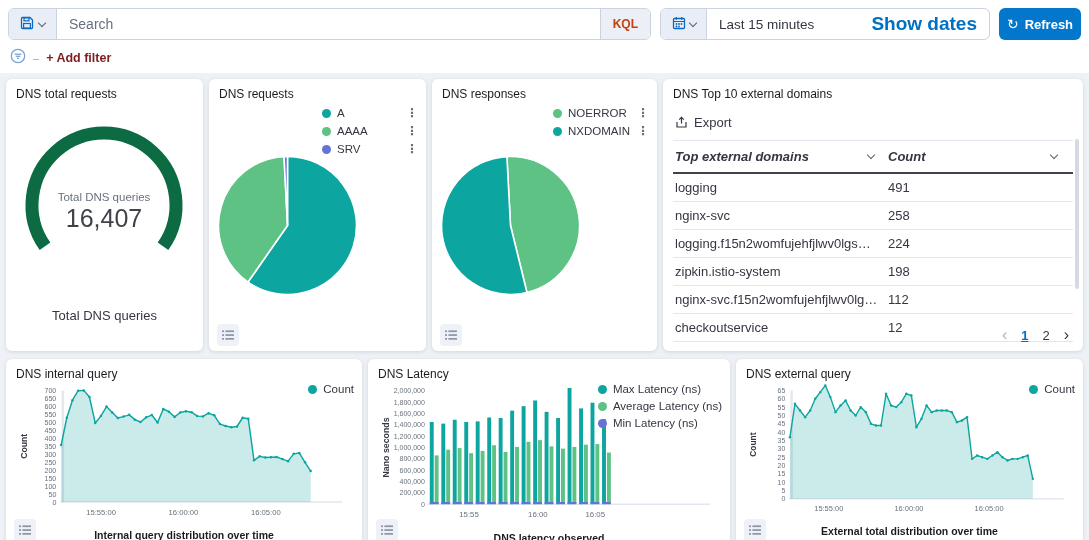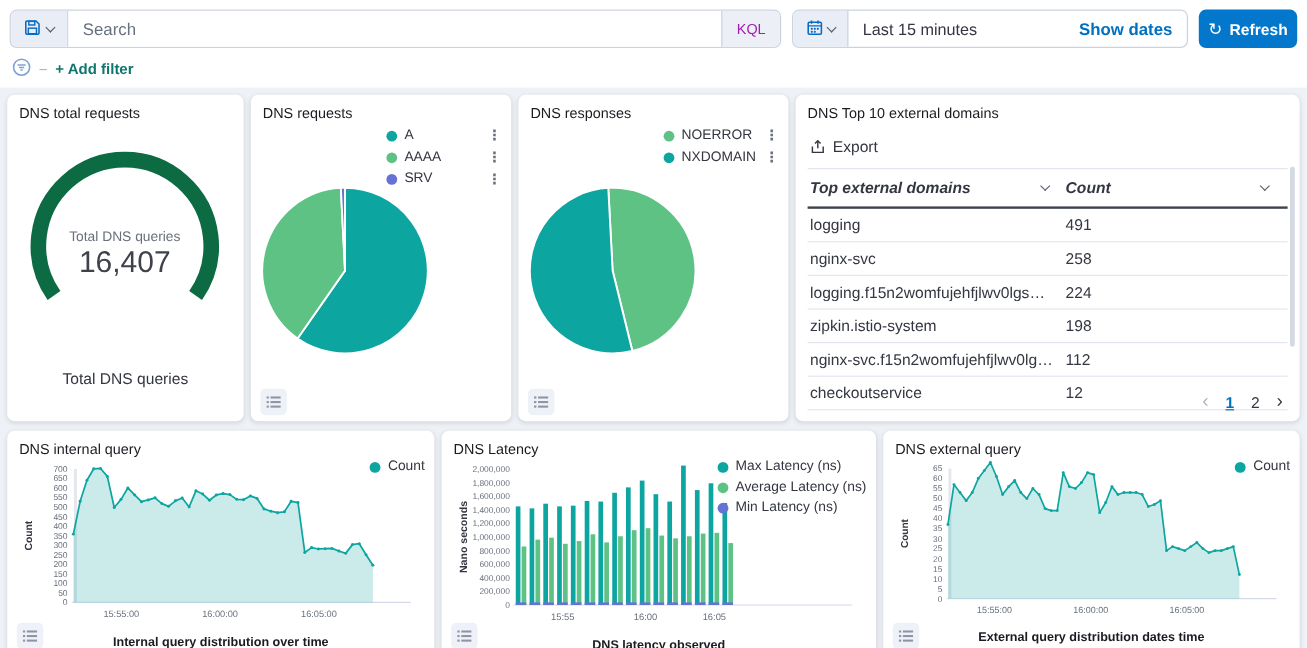--- a/index.html
+++ b/index.html
@@ -6,32 +6,32 @@
   html,body { width:1089px; height:540px; overflow:hidden; }
   body { font-family:"Liberation Sans","DejaVu Sans",sans-serif; background:#fff; color:#343741; font-size:13px; }
   svg text { font-family:"Liberation Sans","DejaVu Sans",sans-serif; }
 
   
   .topbar { display:flex; align-items:center; gap:9px; padding:8px 8px 0 8px; }
   .search-group { flex:1; display:flex; align-items:stretch; height:32px; border:1px solid #ccd3e0; border-radius:6px; overflow:hidden; background:#fff; }
   .saved-query-btn { width:48px; background:#e9edf5; border:none; border-right:1px solid #ccd3e0; display:flex; align-items:center; justify-content:center; gap:5px; cursor:pointer; }
   .search-input { flex:1; border:none; outline:none; padding:0 12px; font-size:14px; color:#737373; }
   .search-input::placeholder { color:#69707d; }
-  .kql-badge { display:flex; align-items:center; padding:0 12px; background:#eceff5; border-left:1px solid #ccd3e0; color:#a21caf; font-weight:normal; font-size:12px; }
+  .kql-badge { display:flex; align-items:center; padding:0 12px; background:#eceff5; border-left:1px solid #ccd3e0; color:#c2410c; font-weight:bold; font-size:12px; }
   .date-group { width:330px; display:flex; align-items:stretch; height:32px; border:1px solid #ccd3e0; border-radius:6px; overflow:hidden; background:#fff; }
   .date-btn { width:46px; background:#e9edf5; border:none; border-right:1px solid #ccd3e0; display:flex; align-items:center; justify-content:center; gap:4px; cursor:pointer; }
   .time-range { flex:1; display:flex; align-items:center; padding:0 12px; font-size:13.5px; color:#343741; cursor:pointer; }
-  .show-dates { display:flex; align-items:center; padding:0 12px; color:#0071c2; font-weight:bold; font-size:14px; cursor:pointer; text-decoration:none; }
+  .show-dates { display:flex; align-items:center; padding:0 12px; color:#0071c2; font-weight:bold; font-size:19px; cursor:pointer; text-decoration:none; }
   .refresh-btn { width:82px; height:32px; background:#0277cc; color:#fff; border:none; border-radius:6px; font-weight:bold; font-size:13px; display:flex; align-items:center; justify-content:center; gap:6px; cursor:pointer; font-family:inherit; }
   .refresh-glyph { font-size:14px; font-weight:normal; line-height:1; }
   .chev { display:inline-block; width:6px; height:6px; border-right:1.6px solid #5a6270; border-bottom:1.6px solid #5a6270; transform:rotate(45deg); margin-top:-3px; }
 
   .filterbar { display:flex; align-items:center; gap:7px; padding:8px 0 6px 10px; }
   .filter-dash { color:#9aa2b5; font-size:11px; }
-  .add-filter { color:#0f766e; font-weight:bold; font-size:12.5px; cursor:pointer; text-decoration:none; }
+  .add-filter { color:#7f1d1d; font-weight:bold; font-size:12.5px; cursor:pointer; text-decoration:none; }
 
   
   .canvas { background:#eef1f6; padding:6px 6px 0 6px; height:479px; }
   .row1 { display:grid; grid-template-columns:197px 217px 225px 1fr; gap:6px; height:272px; margin-bottom:8px; }
   .row2 { display:grid; grid-template-columns:356px 362px 1fr; gap:6px; height:187px; }
   .panel { position:relative; background:#fff; border-radius:6px; box-shadow:0 1px 4px rgba(0,0,0,0.12); padding:8px 10px; overflow:hidden; }
   .panel-title { font-size:12px; font-weight:normal; color:#1a1c21; }
 
   
   .gauge-wrap { position:relative; text-align:center; margin-top:22px; }
@@ -521,21 +521,21 @@
           <circle cx="263.7" cy="77.6" r="1.3" fill="#0da5a0"></circle>
           <circle cx="269.1" cy="74.0" r="1.3" fill="#0da5a0"></circle>
           <circle cx="274.5" cy="79.4" r="1.3" fill="#0da5a0"></circle>
           <circle cx="279.9" cy="83.0" r="1.3" fill="#0da5a0"></circle>
           <circle cx="285.3" cy="81.2" r="1.3" fill="#0da5a0"></circle>
           <circle cx="290.8" cy="81.2" r="1.3" fill="#0da5a0"></circle>
           <circle cx="296.2" cy="79.4" r="1.3" fill="#0da5a0"></circle>
           <circle cx="301.6" cy="77.6" r="1.3" fill="#0da5a0"></circle>
           <circle cx="307.0" cy="102.6" r="1.3" fill="#0da5a0"></circle>
         </svg>
-      <div class="xaxis-title">External query distribution dates time</div>
+      <div class="xaxis-title">External total distribution over time</div>
       <button class="toggle-btn">
         <svg width="12" height="12" viewBox="0 0 12 12">
             <rect x="0" y="1.4" width="2" height="1.7" fill="#8d94a3"></rect>
             <rect x="0" y="5.2" width="2" height="1.7" fill="#8d94a3"></rect>
             <rect x="0" y="9" width="2" height="1.7" fill="#8d94a3"></rect>
             <rect x="3.4" y="1.4" width="8.6" height="1.7" fill="#8d94a3"></rect>
             <rect x="3.4" y="5.2" width="8.6" height="1.7" fill="#8d94a3"></rect>
             <rect x="3.4" y="9" width="8.6" height="1.7" fill="#8d94a3"></rect>
           </svg>
       </button>

